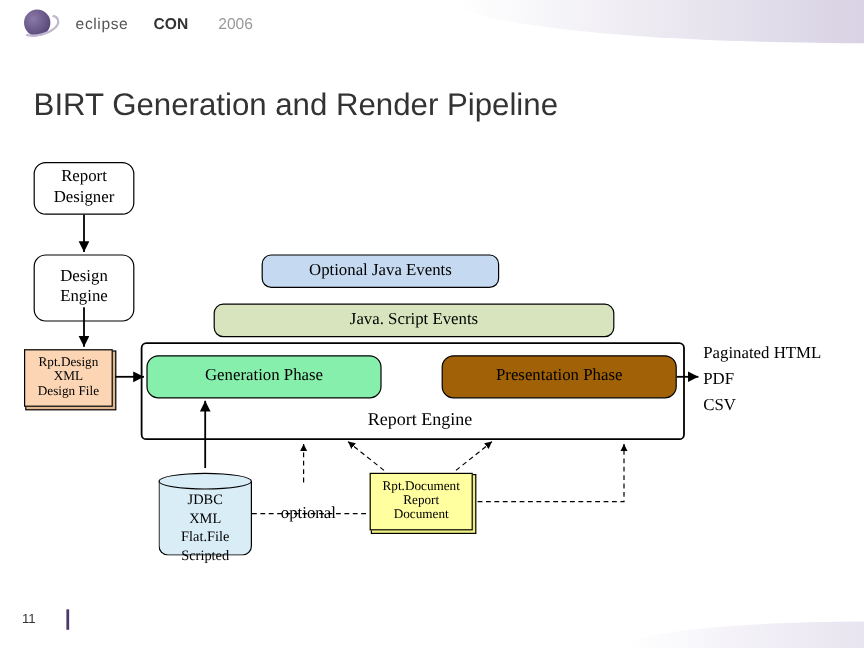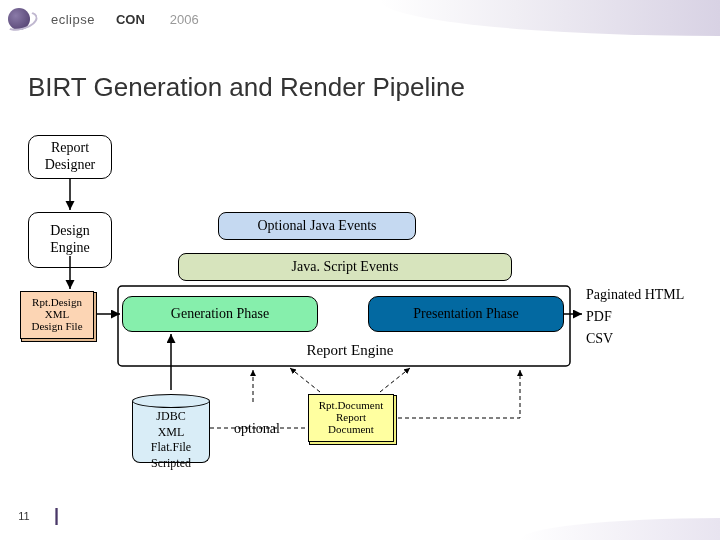--- a/index.html
+++ b/index.html
@@ -1,30 +1,30 @@
 <!DOCTYPE html>
 <html><head>
 <meta charset="utf-8">
 <style>
 *{margin:0;padding:0;box-sizing:border-box}
 body{width:720px;height:540px;font-family:Arial,sans-serif;background:#fff;position:relative;overflow:hidden}
-.header{position:absolute;top:8px;left:8px;display:flex;align-items:center;gap:21px}
+.header{position:absolute;top:8px;left:20px;display:flex;align-items:center;gap:21px}
 .logo-ball{width:22px;height:22px;border-radius:50%;background:radial-gradient(circle at 35% 35%,#8a7aa8,#4a3868);position:relative}
 .logo-ball::after{content:"";position:absolute;border:2px solid #c0b8d0;border-radius:50%;width:30px;height:14px;left:-4px;top:4px;transform:rotate(-15deg);border-top-color:transparent;border-left-color:transparent}
 .logo-text{font-size:13px;color:#555;letter-spacing:0.5px}
 .logo-con{font-weight:bold;color:#333;font-size:13px}
 .logo-year{font-size:13px;color:#999;margin-left:4px}
 .header-swoosh{position:absolute;top:0;right:0;width:340px;height:36px;background:linear-gradient(90deg,transparent,#f0eef4 40%,#d8d2e4);border-radius:0 0 0 100%}
 .title{position:absolute;top:72px;left:28px;font-size:26px;color:#333;font-weight:normal}
 .box{position:absolute;border:1px solid #000;border-radius:10px;display:flex;align-items:center;justify-content:center;text-align:center;font-family:"Times New Roman",serif;font-size:14px;line-height:1.2}
 .box-white{background:#fff}
 .box-blue{background:#c5d9f1;border-radius:8px}
 .box-green{background:#d7e4bd;border-radius:8px}
 .box-pink{background:#86efac}
-.box-purple{background:#0369a1}
+.box-purple{background:#a16207}
 .cyl{position:absolute;text-align:center;font-family:"Times New Roman",serif;font-size:12px;line-height:1.3}
 .cyl-body{border:1px solid #000;border-top:none;border-radius:0 0 8px 8px}
 .cyl-top{border:1px solid #000;border-radius:50%;height:14px;margin-bottom:-7px;position:relative;z-index:2}
 .doc{position:absolute;border:1px solid #000;font-family:"Times New Roman",serif;font-size:11px;text-align:center;padding:4px 4px}
 .doc-orange{background:#fcd5b4}
 .doc-yellow{background:#ffffa0}
 .output{position:absolute;font-family:"Times New Roman",serif;font-size:14px}
 .footer{position:absolute;bottom:14px;left:0;width:720px;display:flex;align-items:center;font-size:10px;color:#333}
 .footer-num{width:48px;text-align:center;font-size:11px}
 .footer-bar{color:#4a3868;font-size:18px;margin:0 6px;font-weight:bold}

